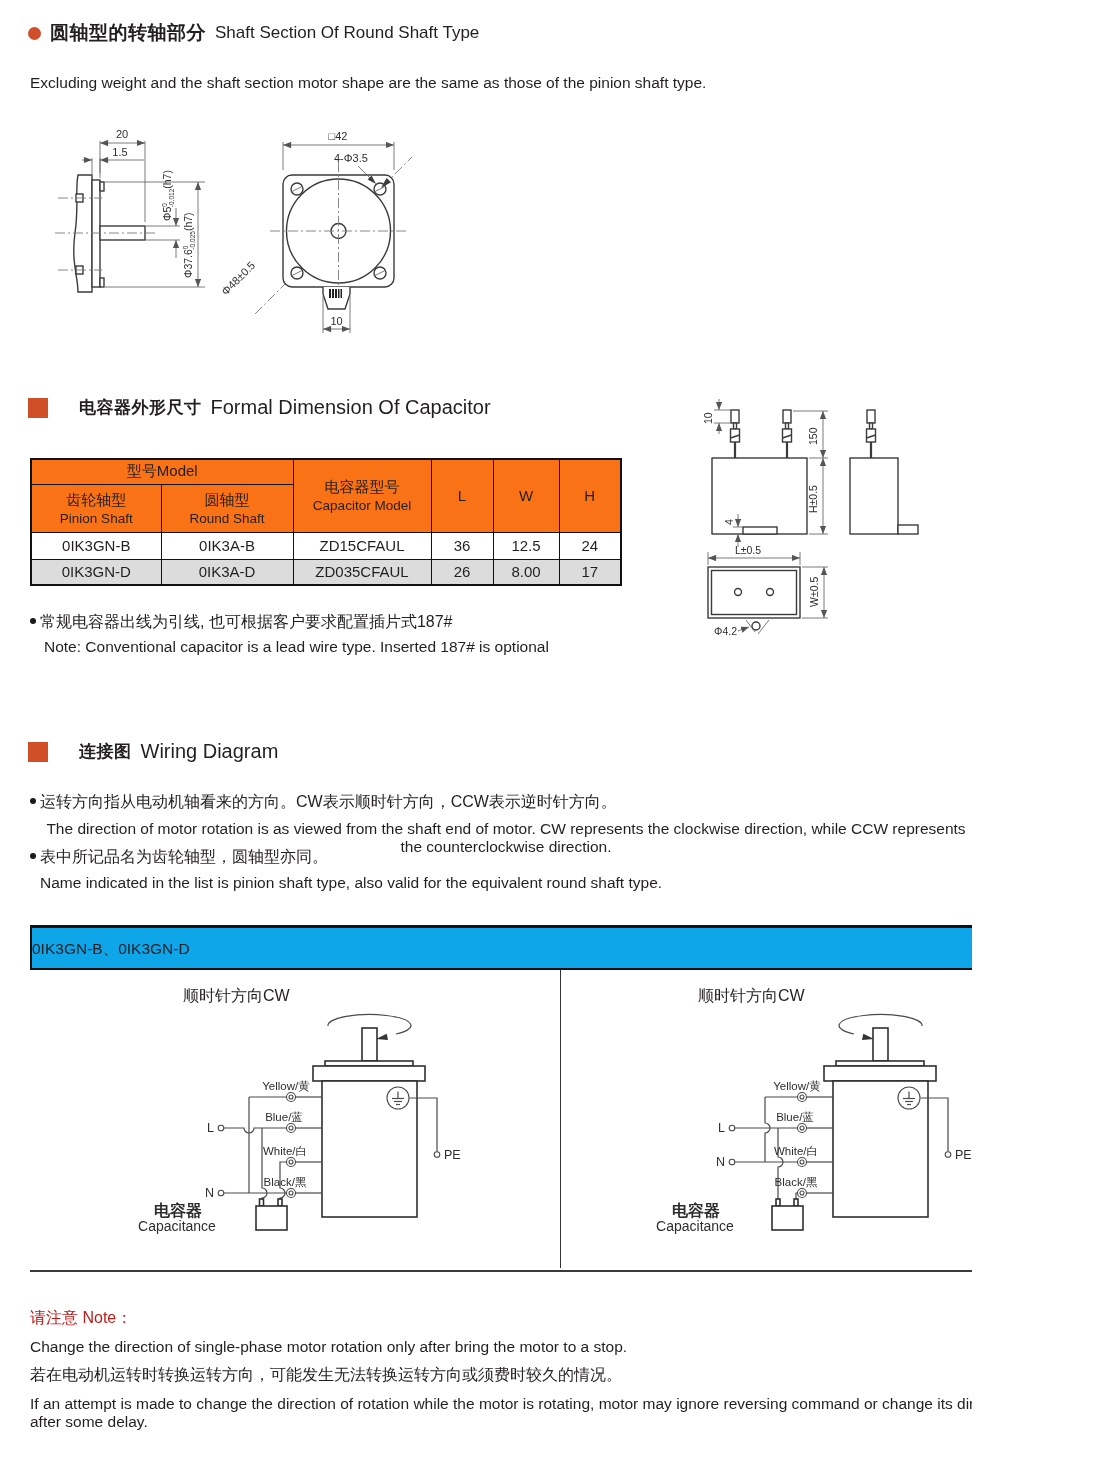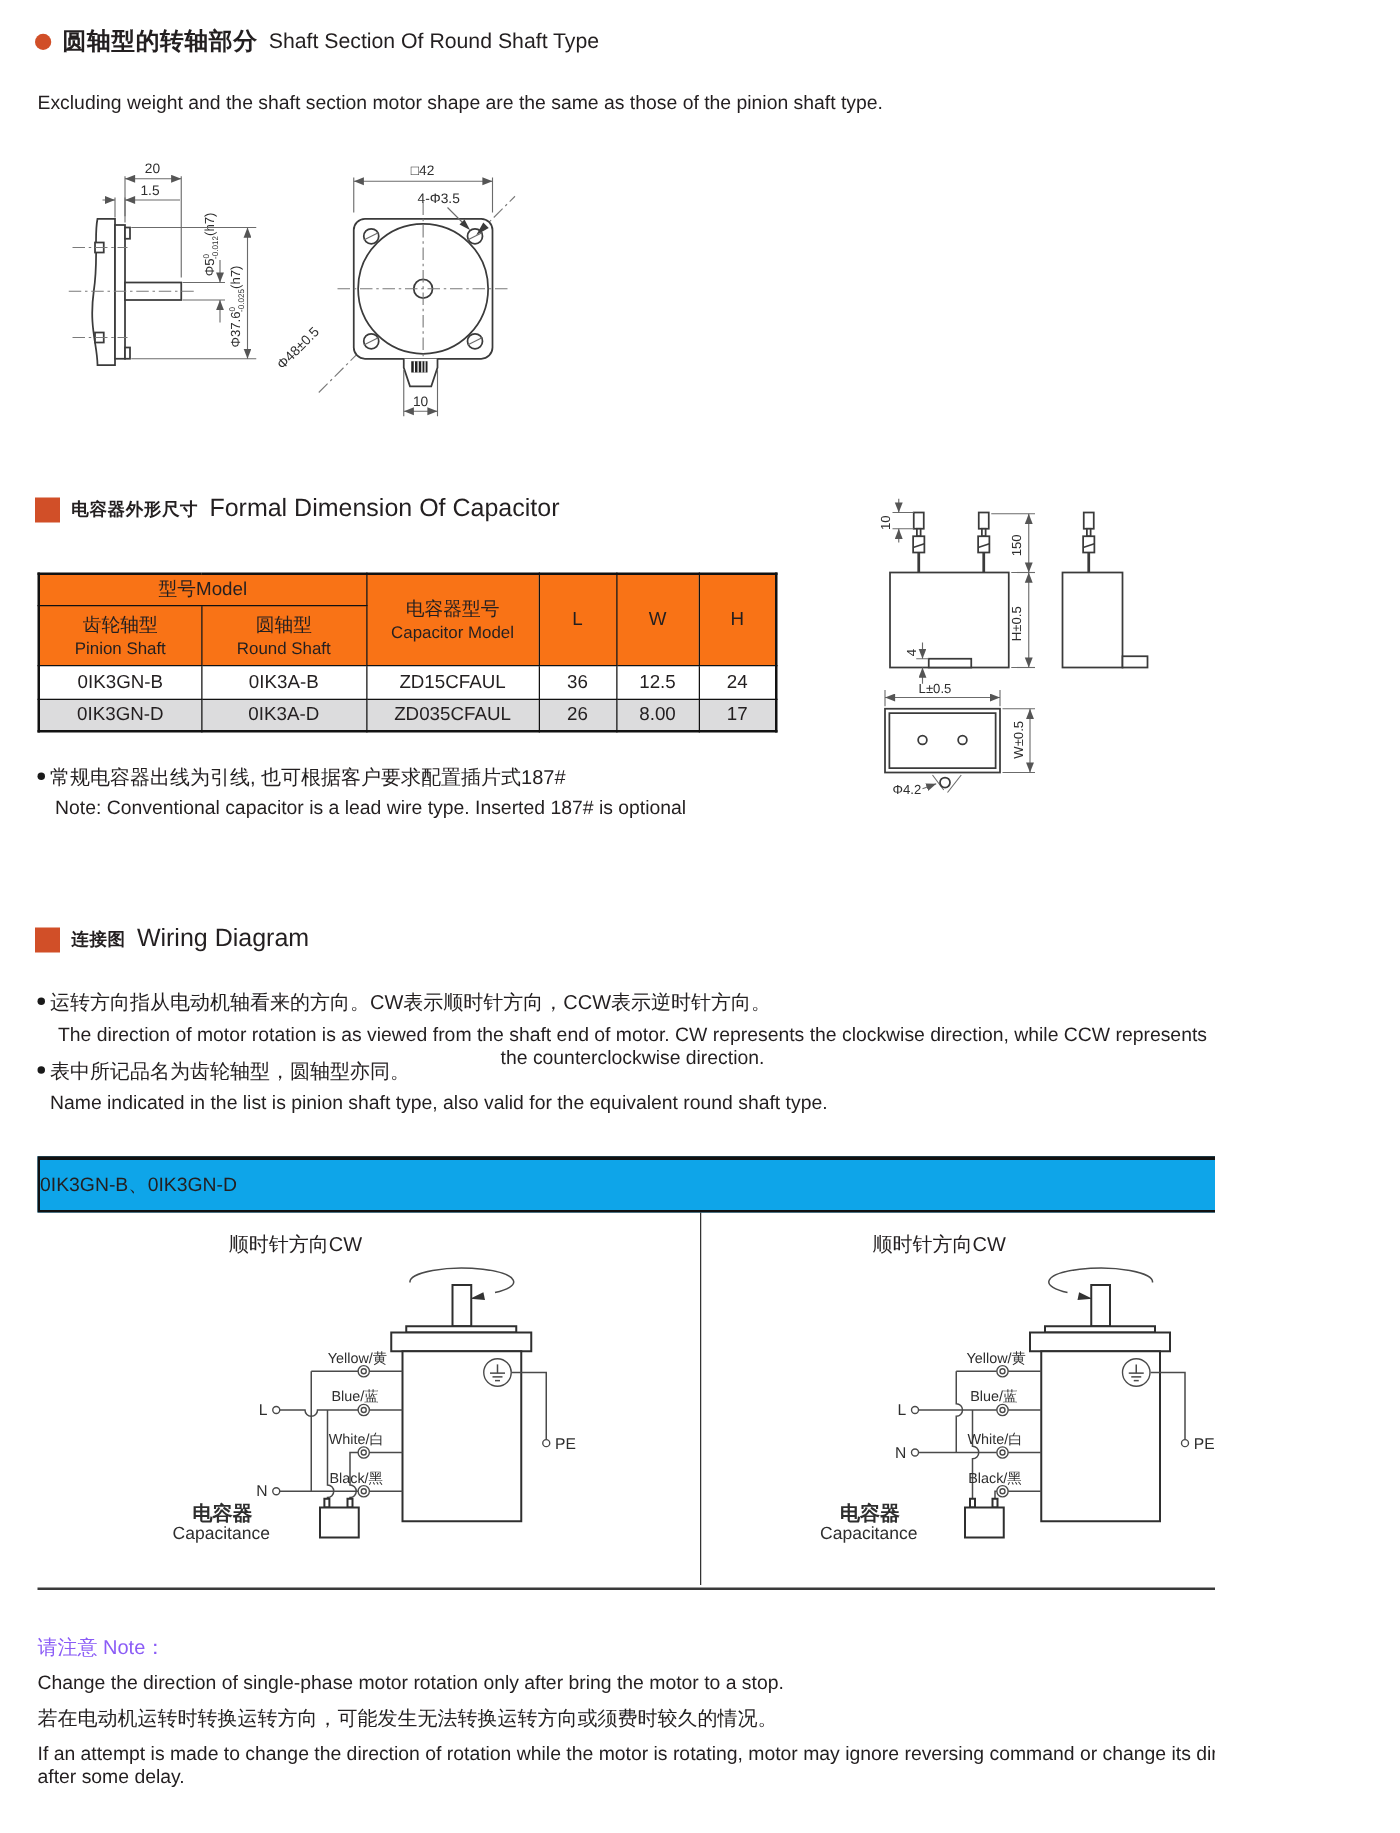--- a/index.html
+++ b/index.html
@@ -5,21 +5,21 @@
   html,body{margin:0;padding:0;background:#fff;}
   .page{position:relative;width:972px;height:1466px;background:#fff;overflow:hidden;
         font-family:"Liberation Sans","DejaVu Sans",sans-serif;color:#231f20;}
   .abs{position:absolute;}
   
   .sec-head{display:flex;align-items:center;gap:9px;}
   .dot-bullet{width:13px;height:13px;border-radius:50%;background:#d14f28;flex:0 0 auto;}
   .sq-bullet{width:20px;height:20px;background:#d14f28;flex:0 0 auto;}
   .head-zh{font-size:19px;font-weight:bold;letter-spacing:0.5px;}
   .head-en{font-size:17px;}
-  .sec-head.big .head-zh{font-size:14px;}
+  .sec-head.big .head-zh{font-size:17px;margin-left:22px;}
   .sec-head.big .head-en{font-size:20px;}
   .p-zh{font-size:16px;}
   .p-en{font-size:15.5px;}
   .bullet-line{display:flex;align-items:baseline;gap:4px;}
   .mini-dot{width:6px;height:6px;border-radius:50%;background:#1a1a1a;position:relative;top:-3px;flex:0 0 auto;}
   
   table.cap{border-collapse:collapse;table-layout:fixed;width:590px;border:2px solid #111;}
   table.cap td{border:1.5px solid #111;text-align:center;vertical-align:middle;padding:0;font-size:15px;}
   table.cap .hd td{background:#f97316;}
   table.cap .sub-en{font-size:13.5px;margin-top:1px;}
@@ -43,21 +43,21 @@
   .thin{fill:none;stroke:#6b6b6b;stroke-width:0.9;}
   .cl{fill:none;stroke:#7a7a7a;stroke-width:0.9;stroke-dasharray:10 3 2 3;}
   .wire{fill:none;stroke:#4a4a4a;stroke-width:1.2;}
   .comp{fill:#fff;stroke:#2f2f2f;stroke-width:1.6;}
   .term{fill:#fff;stroke:#4a4a4a;stroke-width:1.1;}
   .wlabel{font-size:11.5px;}
   .lnlabel{font-size:12.5px;}
   .capzh{font-size:16px;font-weight:bold;}
   .capen{font-size:14px;}
   
-  .note-title{font-size:16px;color:#8b5cf6;}
+  .note-title{font-size:16px;color:#b91c1c;}
   .note-line{font-size:16px;margin-top:9px;}
   .note-line.en{font-size:15.5px;}
 </style>
 </head>
 <body>
 
 <div class="page">
 
   <div class="abs sec-head" style="left:28px;top:20px;">
     <span class="dot-bullet"></span>

